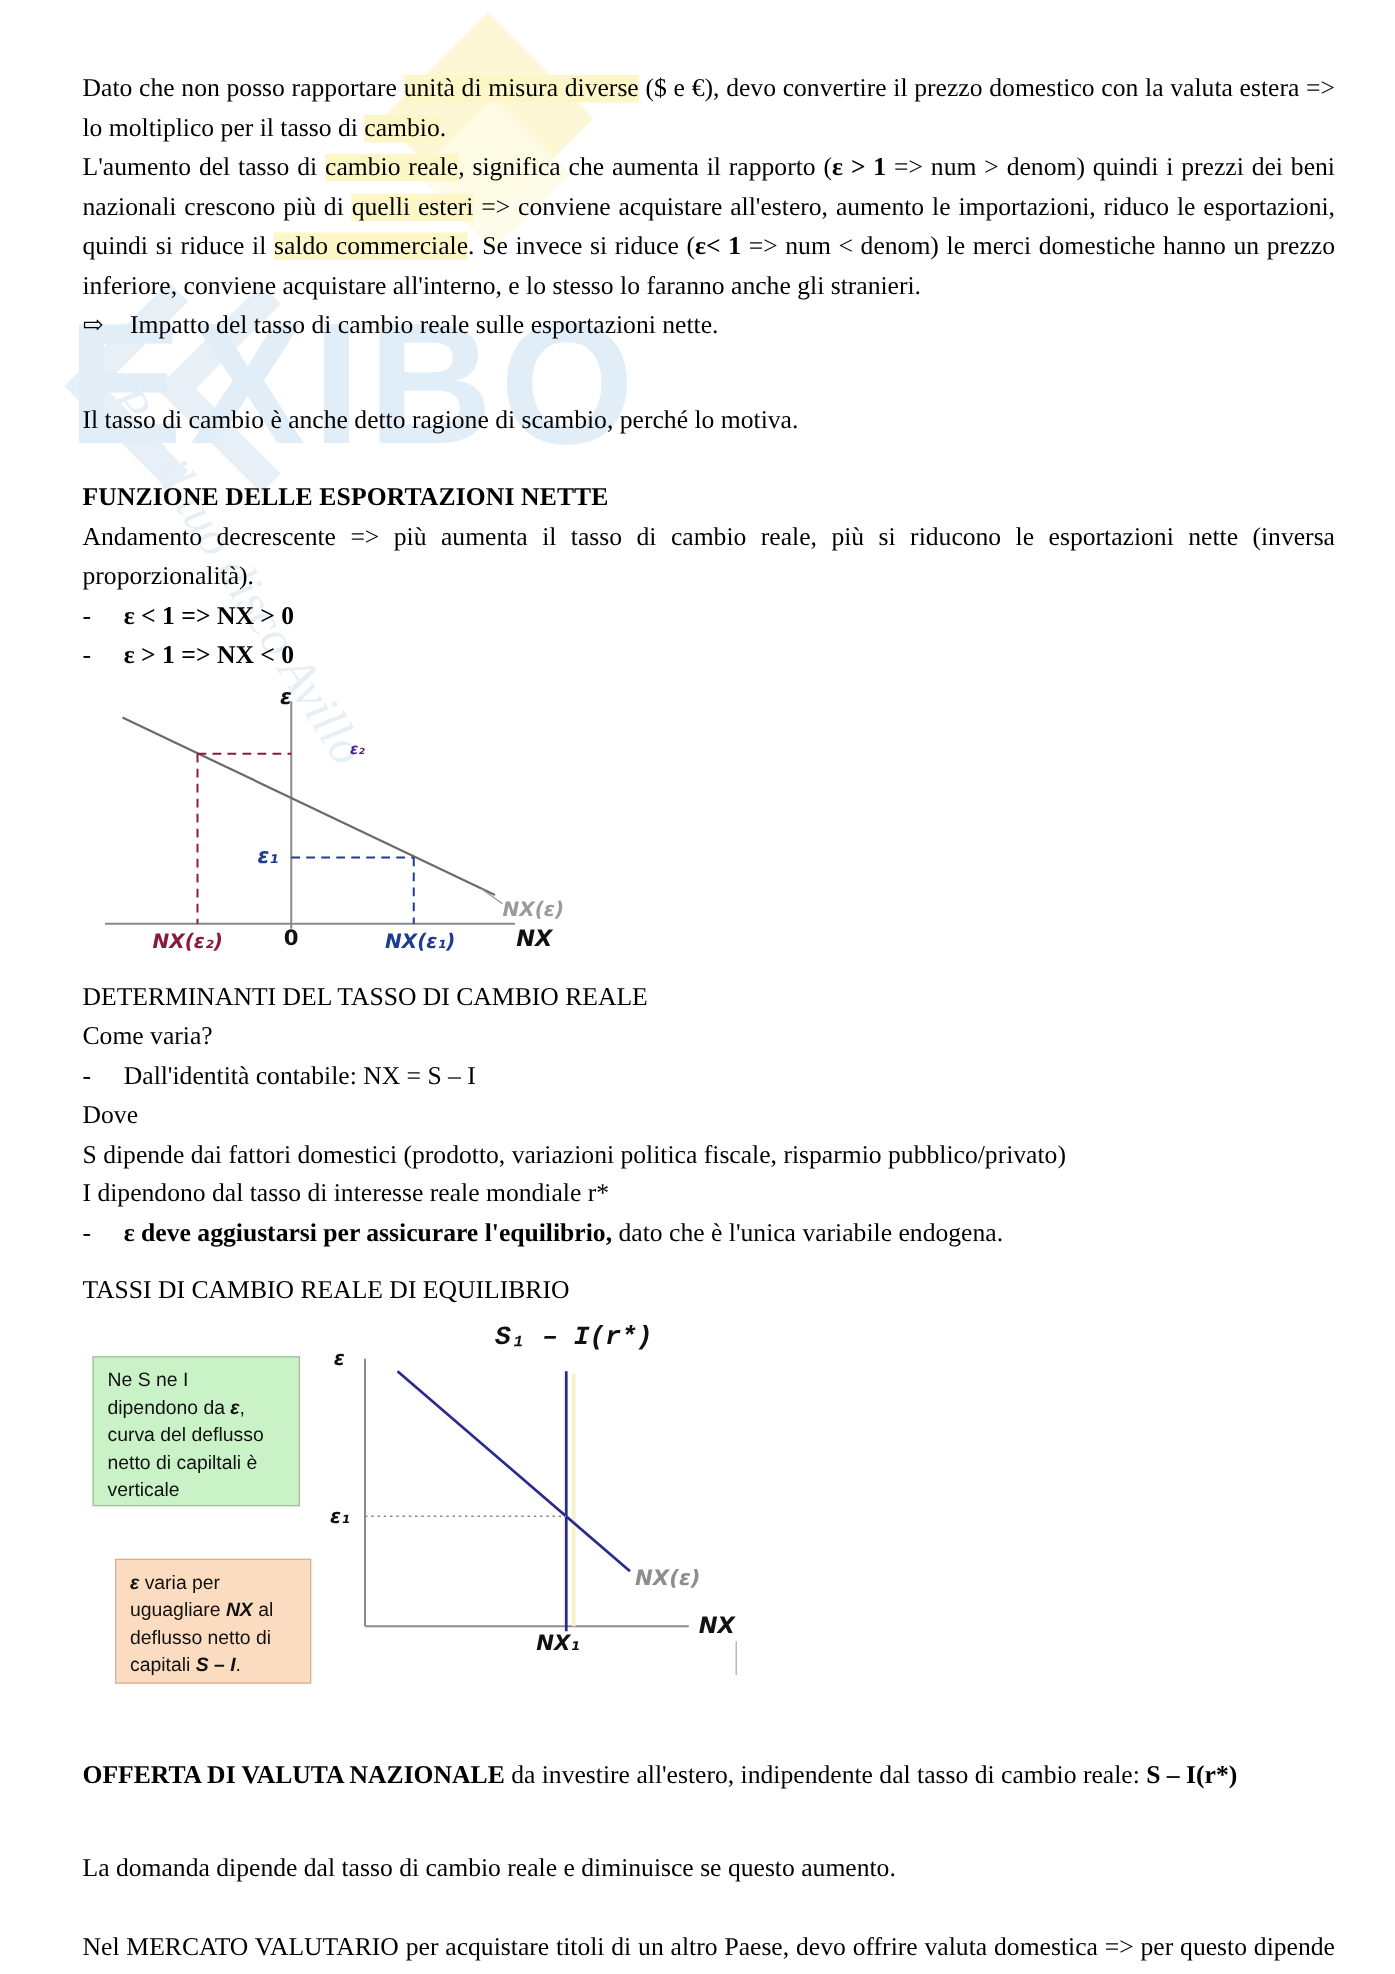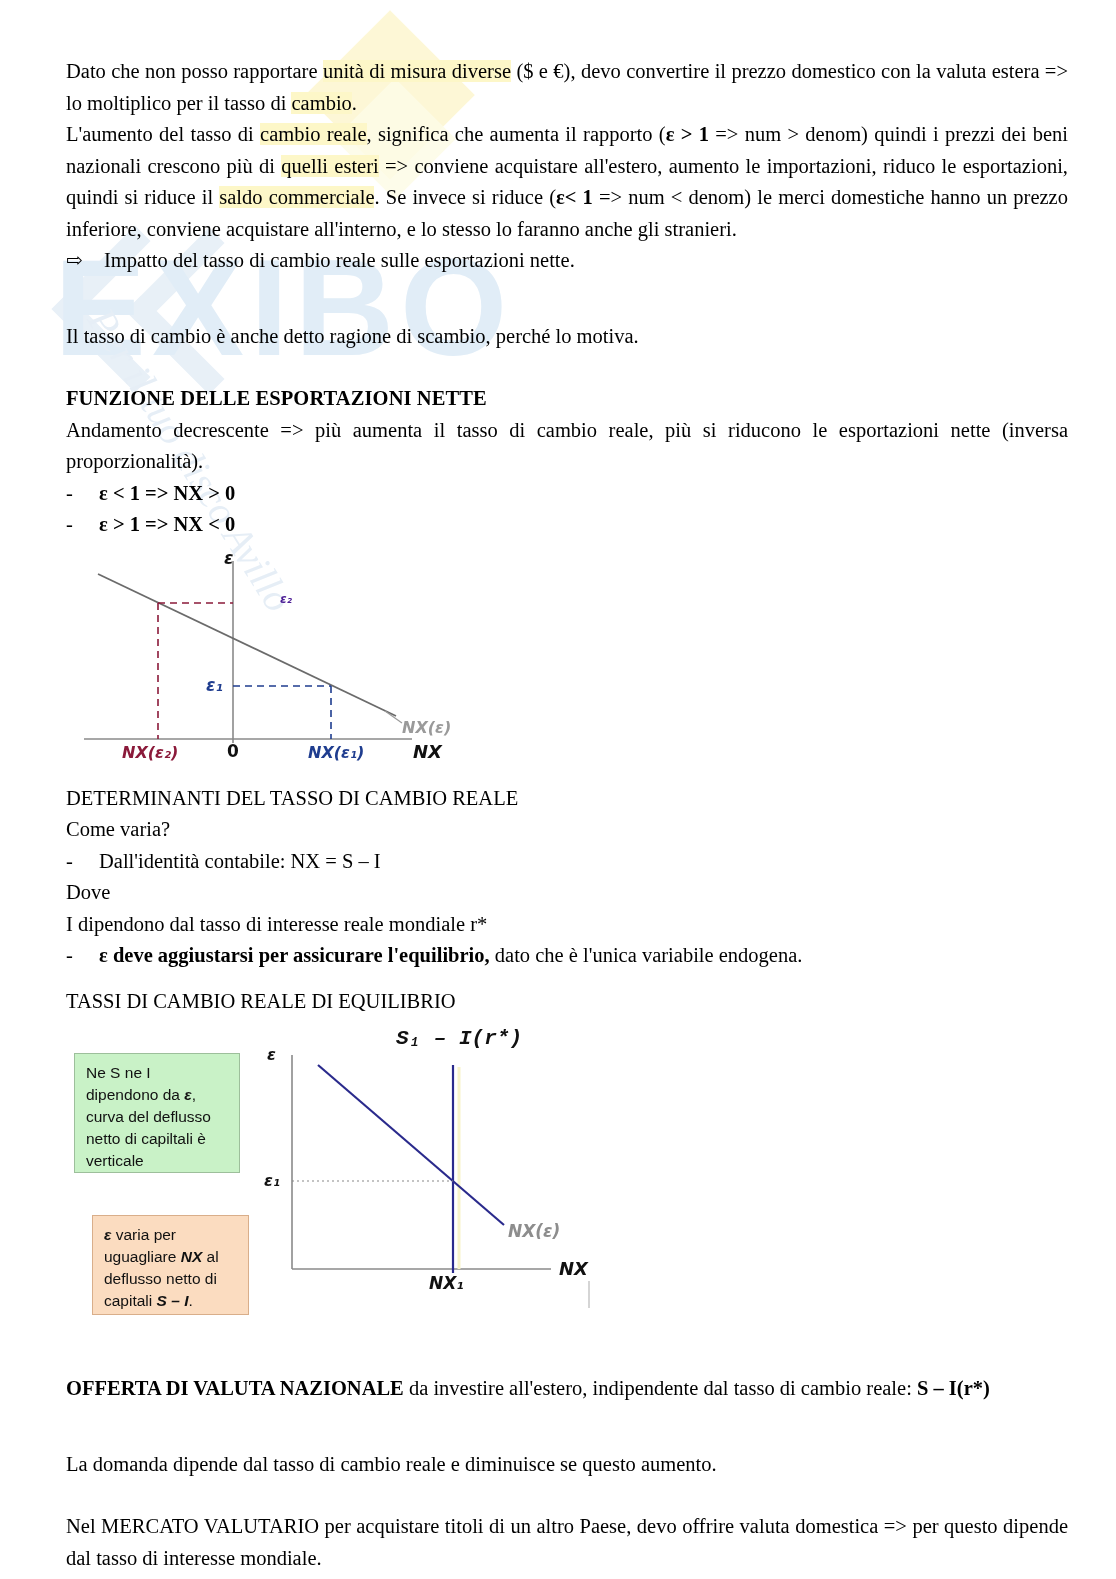--- a/index.html
+++ b/index.html
@@ -257,20 +257,21 @@
 
     <p class="plain-heading">DETERMINANTI DEL TASSO DI CAMBIO REALE</p>
     <p class="plain-heading">Come varia?</p>
 
     <div class="bullet-row">
       <span class="bullet-mark">-</span>
       <span>Dall'identità contabile: NX = S – I</span>
     </div>
 
     <p class="plain-heading">Dove</p>
+    <p class="plain-heading">S dipende dai fattori domestici (prodotto, variazioni politica fiscale, risparmio pubblico/privato)</p>
     <p class="plain-heading">I dipendono dal tasso di interesse reale mondiale r*</p>
 
     <div class="bullet-row">
       <span class="bullet-mark">-</span>
       <span><span class="b">ε deve aggiustarsi per assicurare l'equilibrio,</span><span> dato che è l'unica variabile endogena.</span></span>
     </div>
 
 
     <div class="gap-sm"></div>
 

